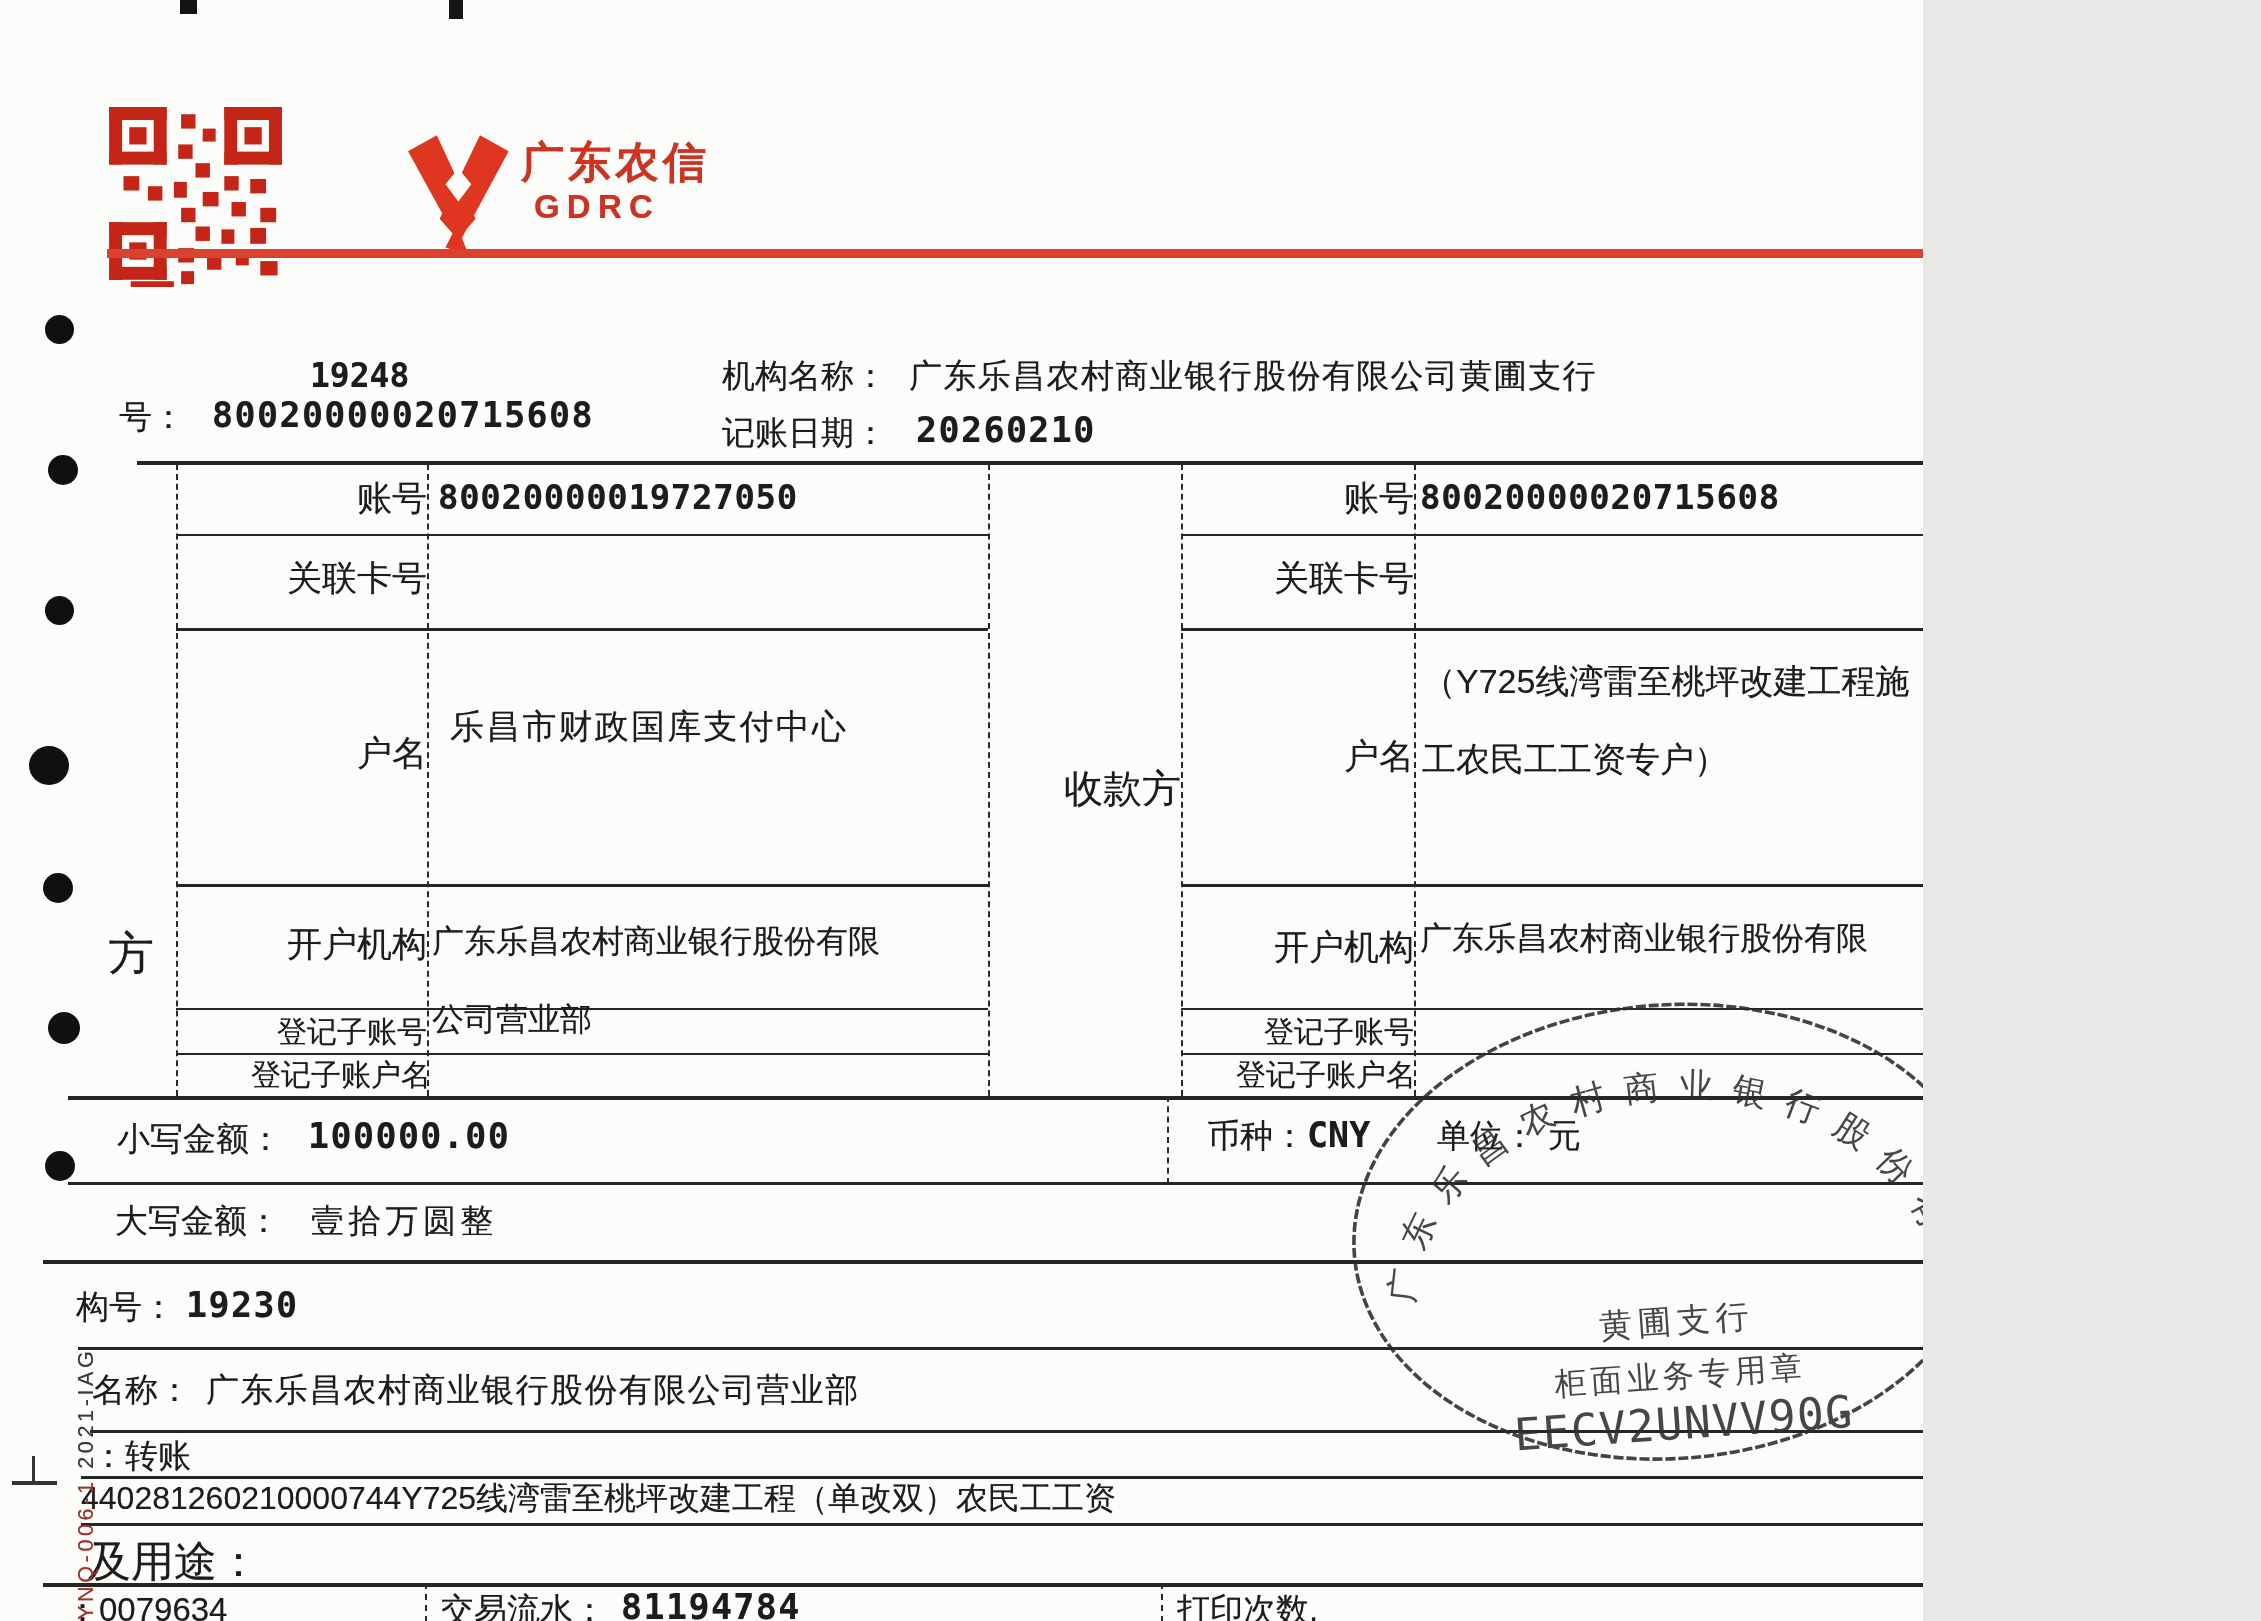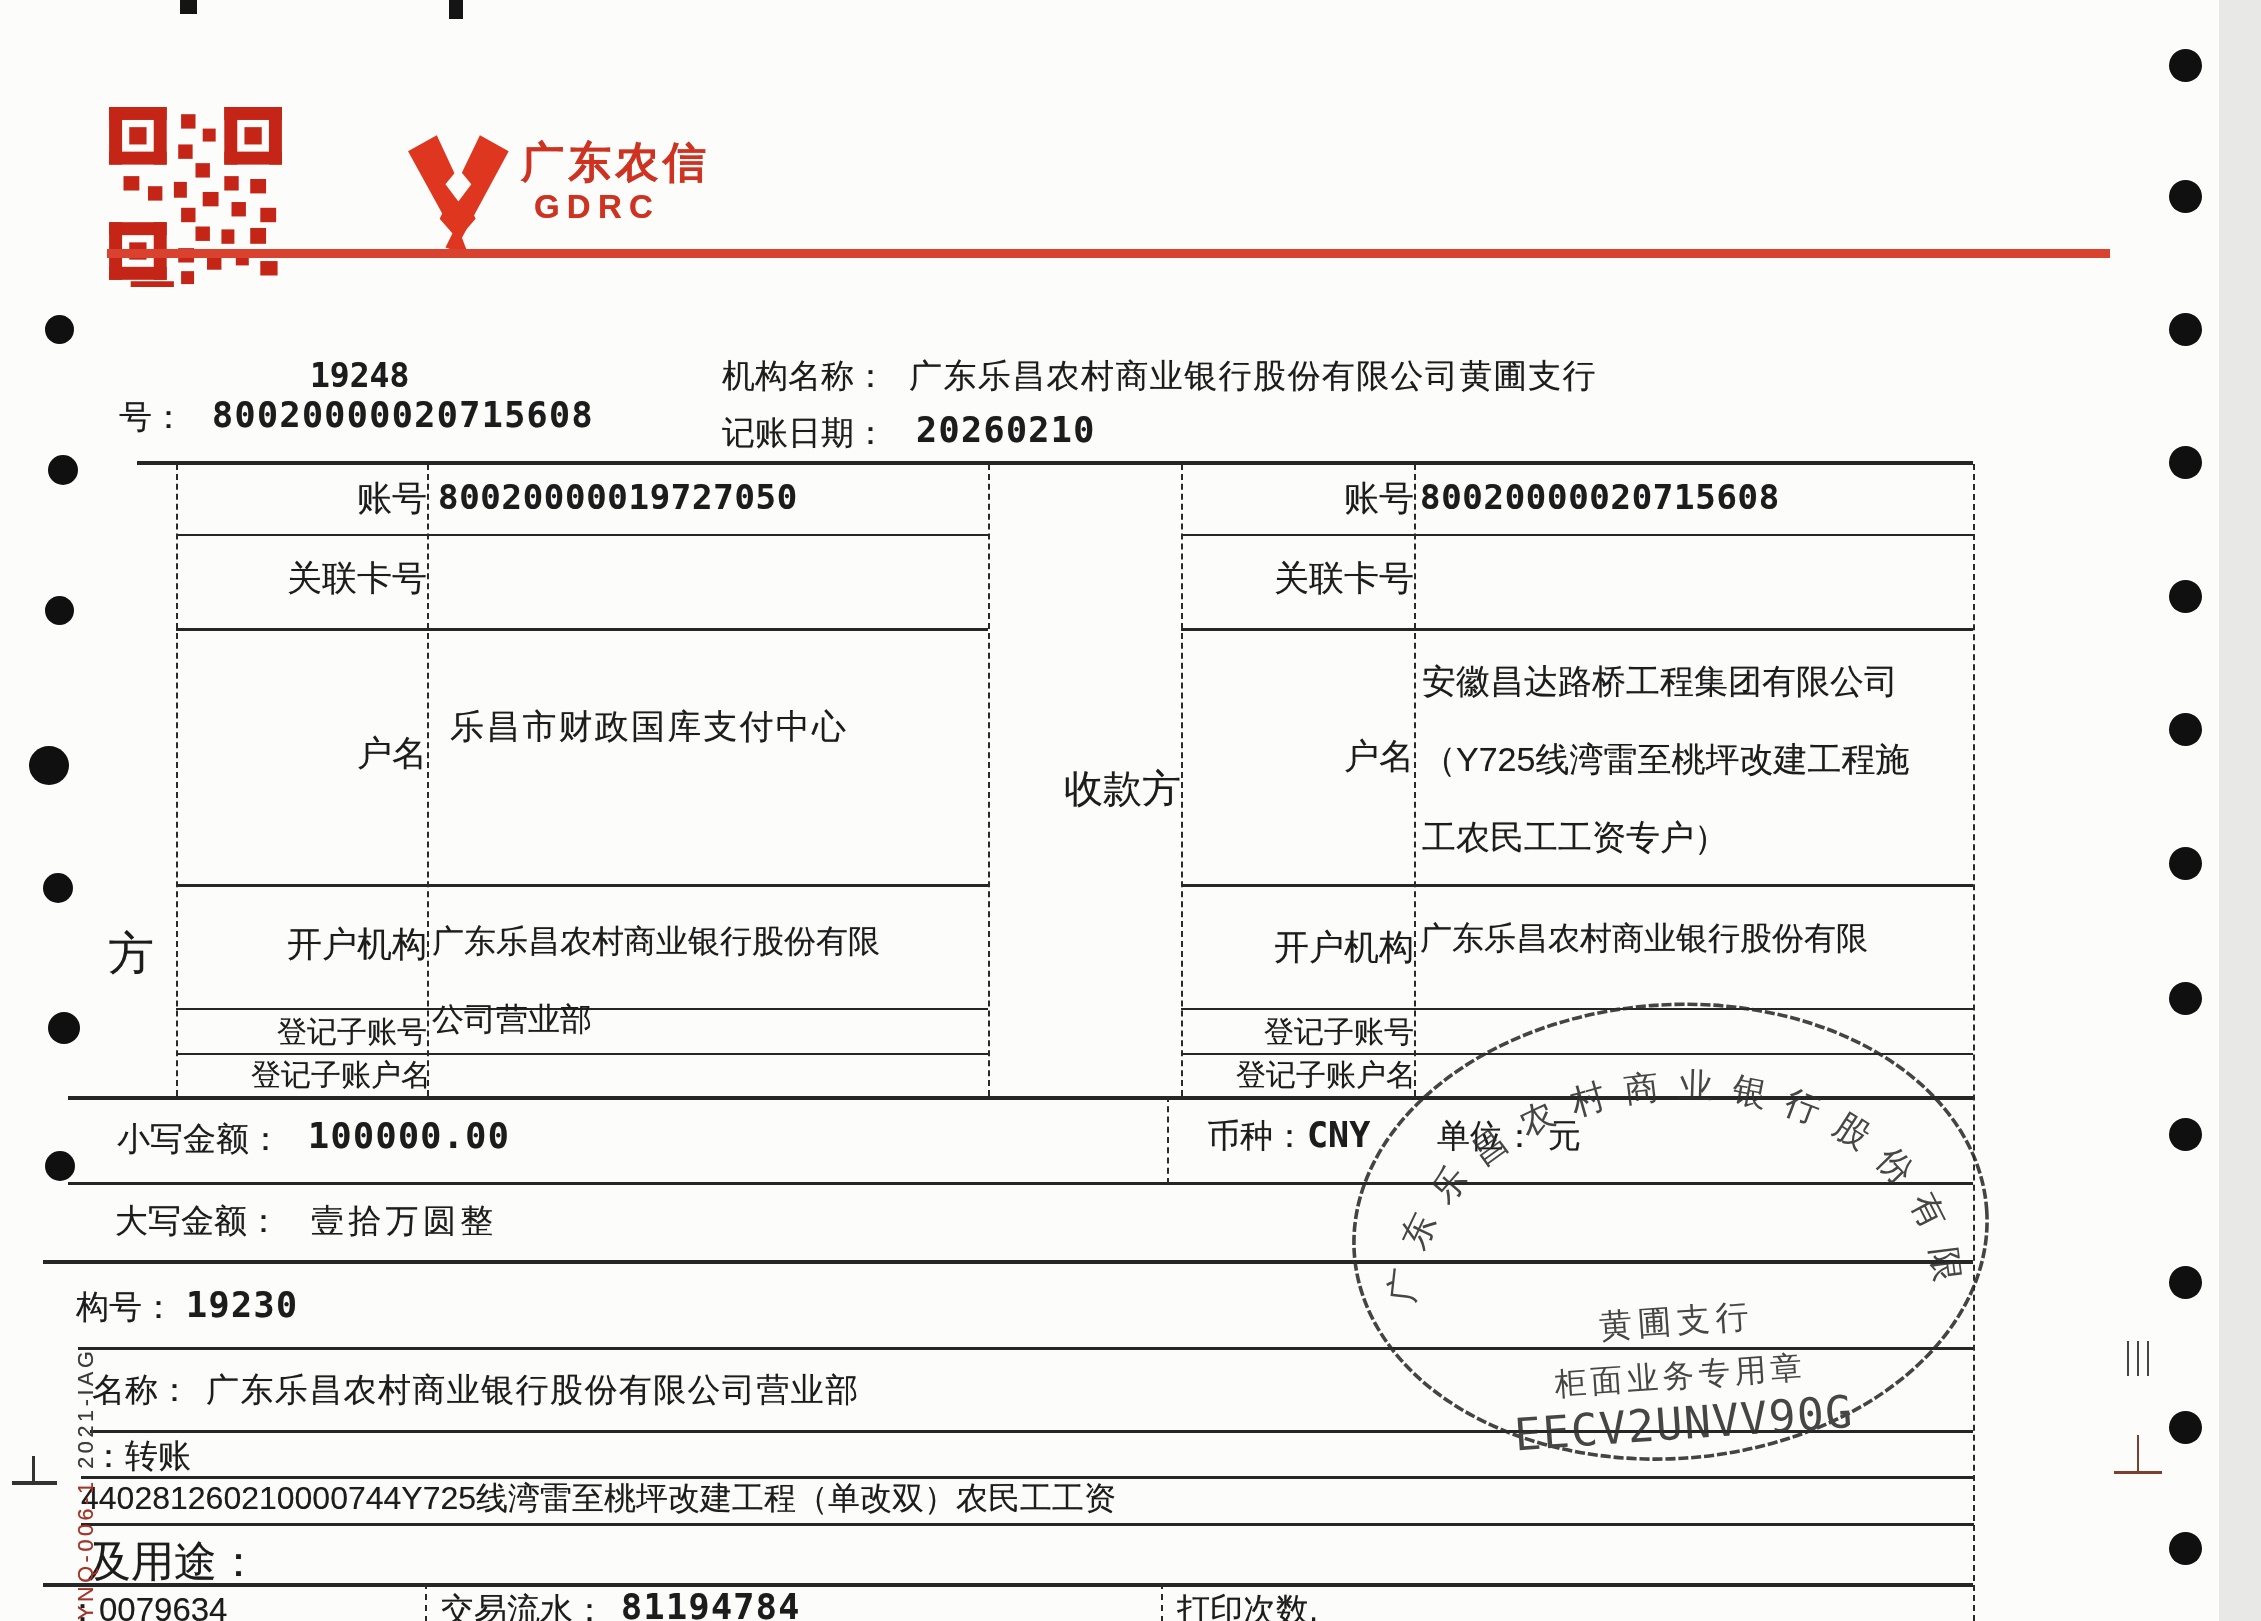--- a/index.html
+++ b/index.html
@@ -1,18 +1,18 @@
 <!DOCTYPE html>
 <html style="font-size:11.5px"><head>
 <meta charset="utf-8">
 <style>
   html,body{margin:0;padding:0;background:#e8e8e6;}
   #doc{
     position:relative;
-    width:2219px;height:1622px;
+    width:1923px;height:1622px;
     background:#fcfcfa;
     overflow:hidden;
     font-family:"Liberation Sans",sans-serif;
     color:#1c1c1c;
   }
   .txt{
     position:absolute;
     white-space:nowrap;
     color:#1c1c1c;
     text-shadow:0 0 0.7px rgba(25,25,25,.45);
@@ -153,21 +153,20 @@
   <div class="txt cell-label" style="left:176px;top:1017px;width:251px;font-size:30px">登记子账号</div>
   <div class="txt cell-label" style="left:173px;top:1060px;width:258px;font-size:30px">登记子账户名</div>
 
   <div class="txt cell-label" style="left:988px;top:769px;width:193px;font-size:39px">收款方</div>
 
   <div class="txt cell-label" style="left:1181px;top:480px;width:233px;font-size:35px">账号</div>
   <div class="txt num" style="left:1420px;top:480px;font-size:34px;letter-spacing:0.7px">80020000020715608</div>
   <div class="txt cell-label" style="left:1181px;top:560px;width:233px;font-size:35px">关联卡号</div>
   <div class="txt cell-label" style="left:1181px;top:738px;width:233px;font-size:35px">户名</div>
   <div class="lines txt" style="left:1422px;top:642px;font-size:34px">
-    <span>安徽昌达路桥工程集团有限公司</span>
     <span>（Y725线湾雷至桃坪改建工程施</span>
     <span>工农民工工资专户）</span>
   </div>
   <div class="txt cell-label" style="left:1181px;top:929px;width:233px;font-size:35px">开户机构</div>
   <div class="lines txt" style="left:1420px;top:899px;font-size:32px">
     <span>广东乐昌农村商业银行股份有限</span>
   </div>
   <div class="txt cell-label" style="left:1181px;top:1017px;width:233px;font-size:30px">登记子账号</div>
   <div class="txt cell-label" style="left:1178px;top:1060px;width:238px;font-size:30px">登记子账户名</div>
 

